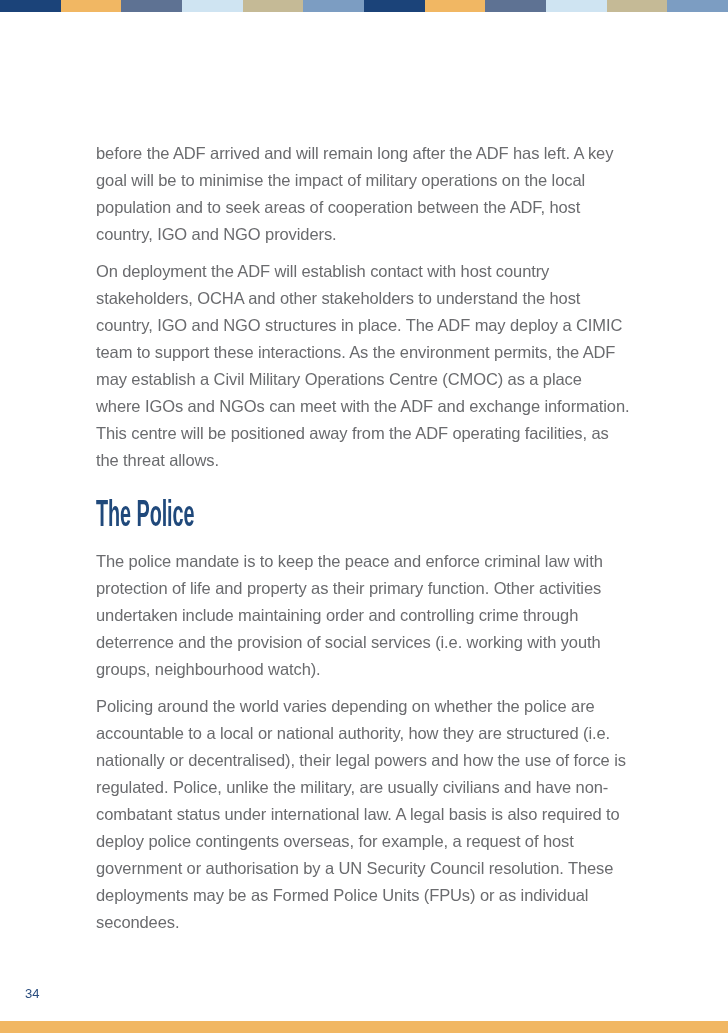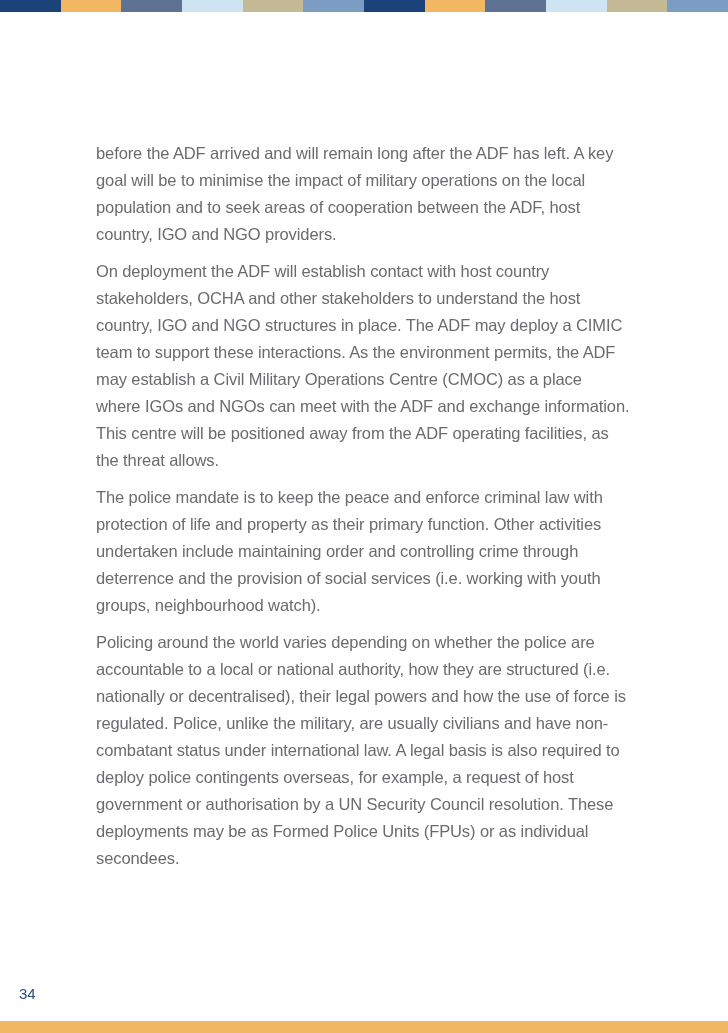--- a/index.html
+++ b/index.html
@@ -44,22 +44,22 @@
     display: inline-block;
     font-size: 36px;
     line-height: 40px;
     white-space: nowrap;
     transform: scaleX(0.55);
     transform-origin: 0 50%;
   }
 
   .page-number {
     position: absolute;
-    left: 19px; top: 985px;
-    font-size: 15px;
+    left: 25px; top: 985px;
+    font-size: 13px;
     line-height: 18px;
     color: var(--footer-color, #2a4d7e);
   }
 
   .bottom-bar {
     position: absolute;
     left: 0; bottom: 0;
     width: 728px; height: 12px;
     background: var(--bottom-bar-color, #f1b763);
   }
@@ -80,20 +80,21 @@
       <div class="seg" style="background: rgb(241, 183, 99);"></div>
       <div class="seg" style="background: rgb(94, 114, 147);"></div>
       <div class="seg" style="background: rgb(207, 228, 242);"></div>
       <div class="seg" style="background: rgb(197, 186, 150);"></div>
       <div class="seg" style="background: rgb(124, 157, 194);"></div>
     </div>
 
   <div class="content">
       <p><span>before the ADF arrived and will remain long after the ADF has left. A key goal will be to minimise the impact of military operations on the local population and to seek areas of cooperation between the ADF, host country, IGO and NGO providers.</span></p>
       <p><span>On deployment the ADF will establish contact with host country stakeholders, OCHA and other stakeholders to understand the host country, IGO and NGO structures in place. The ADF may deploy a CIMIC team to support these interactions. As the environment permits, the ADF may establish a Civil Military Operations Centre (CMOC) as a place where IGOs and NGOs can meet with the ADF and exchange information. This centre will be positioned away from the ADF operating facilities, as the threat allows.</span></p>
+      <h2><span class="h-inner">The Police</span></h2>
       <p><span>The police mandate is to keep the peace and enforce criminal law with protection of life and property as their primary function. Other activities undertaken include maintaining order and controlling crime through deterrence and the provision of social services (i.e. working with youth groups, neighbourhood watch).</span></p>
       <p><span>Policing around the world varies depending on whether the police are accountable to a local or national authority, how they are structured (i.e. nationally or decentralised), their legal powers and how the use of force is regulated. </span><span class="bold">Police, unlike the military, are usually civilians and have non-combatant status</span><span> under international law. A legal basis is also required to deploy police contingents overseas, for example, a request of host government or authorisation by a UN Security Council resolution. These deployments may be as Formed Police Units (FPUs) or as individual secondees.</span></p>
     </div>
 
   <div class="page-number">34</div>
 
   <div class="bottom-bar"></div>
 
 </div>
 

